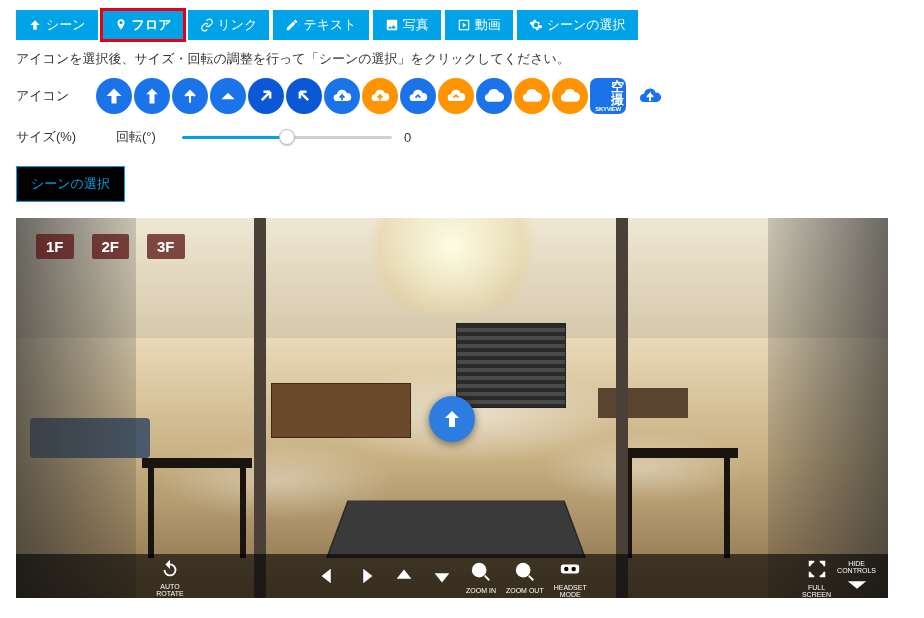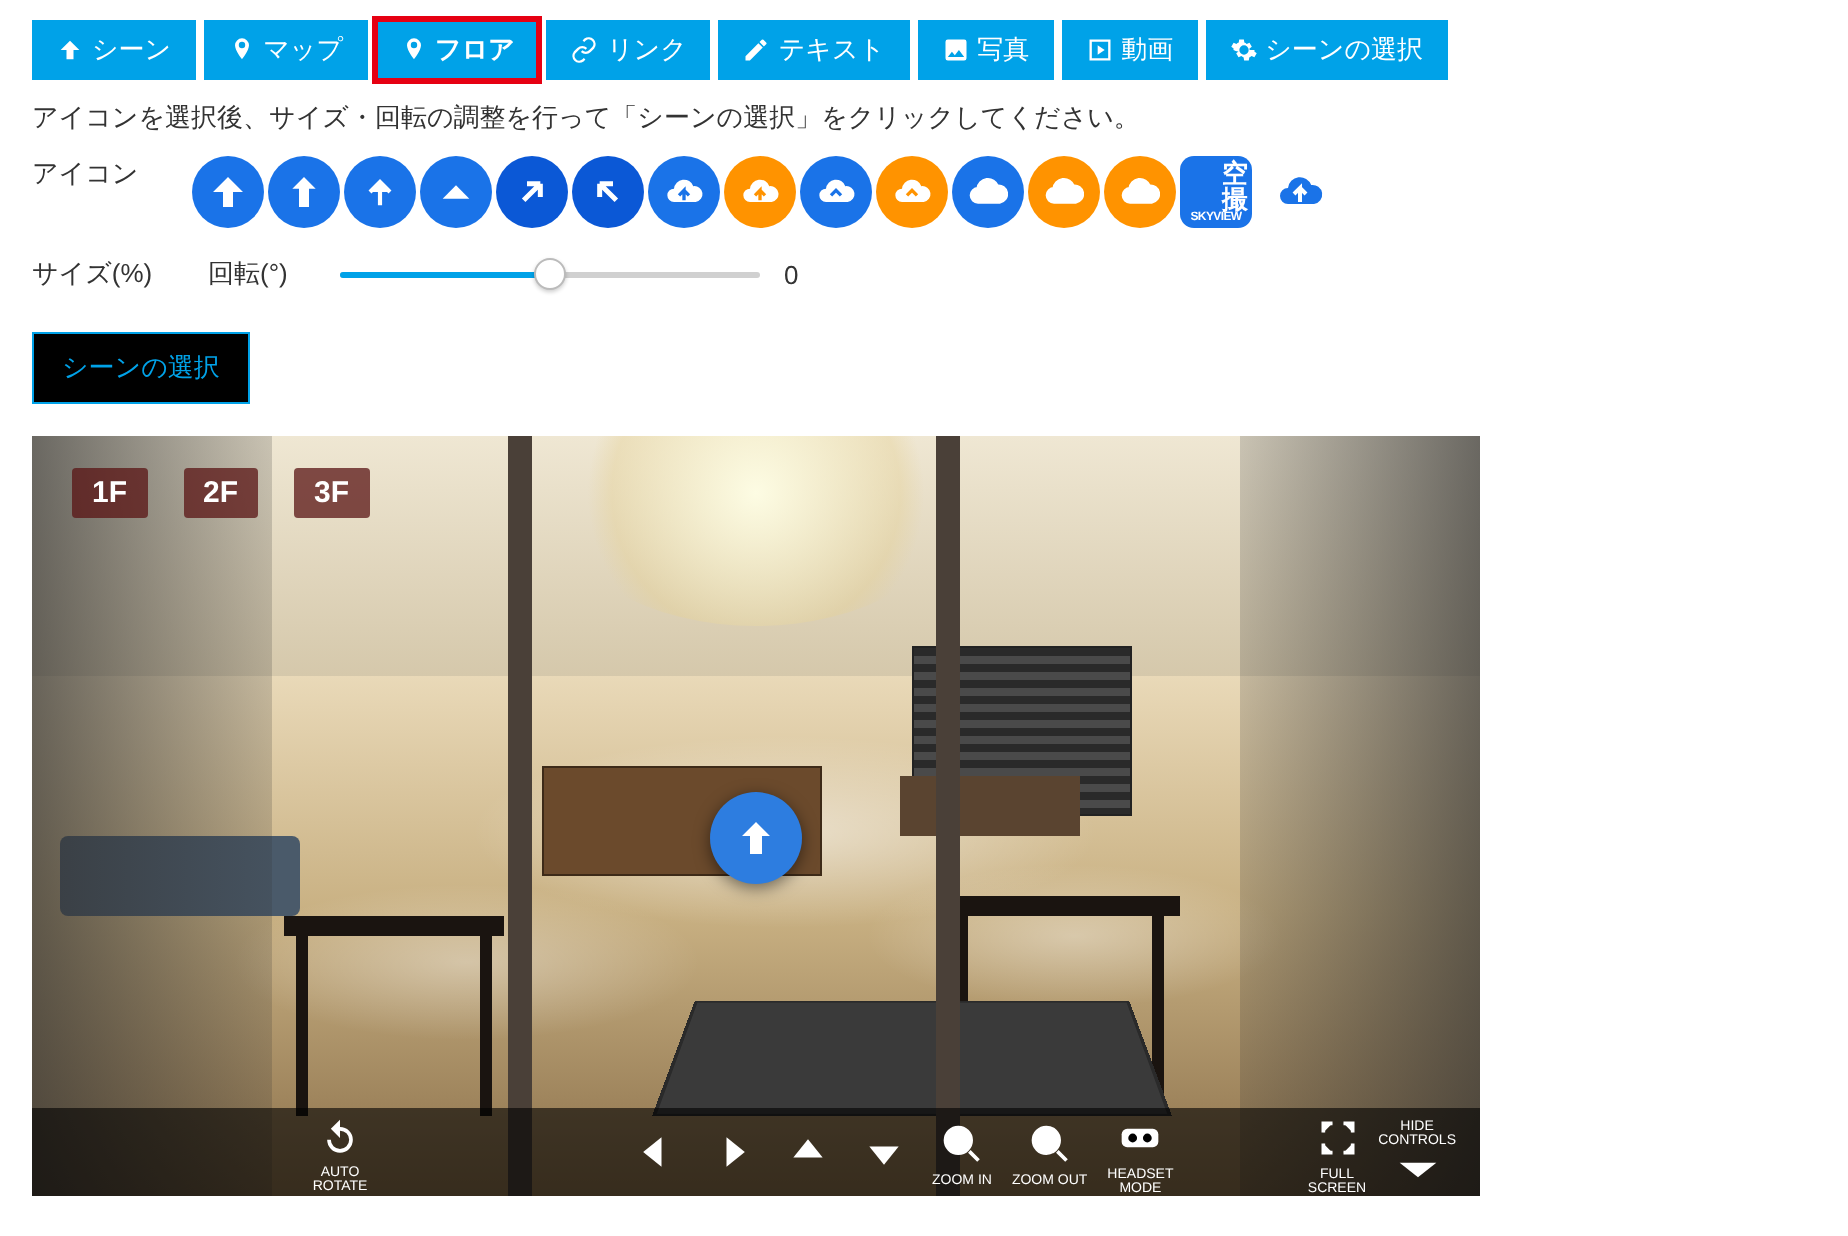--- a/index.html
+++ b/index.html
@@ -7,21 +7,21 @@
   .wrap { padding: 10px 16px; }
 
   
   .tabs { display: flex; gap: 4px; margin-bottom: 10px; }
   .tab { display: flex; align-items: center; gap: 4px; background: #00a2e8; color: #fff; padding: 6px 12px; font-size: 13px; cursor: pointer; border: none; }
   .tab.highlight { outline: 3px solid #e60012; outline-offset: -1px; font-weight: bold; }
   .tab-icon { width: 14px; height: 14px; display: inline-flex; align-items: center; justify-content: center; fill: #fff; }
 
   .instr { margin: 8px 0 10px; font-size: 13px; }
 
-  .row { display: flex; gap: 8px; margin-bottom: 14px; }
+  .row { display: flex; align-items: center; gap: 8px; margin-bottom: 14px; }
   .row-label { width: 72px; color: #333; font-size: 13px; }
 
   
   .icons { display: flex; align-items: center; gap: 2px; flex-wrap: nowrap; }
   .ic { width: 36px; height: 36px; border-radius: 50%; display: flex; align-items: center; justify-content: center; color: #fff; cursor: pointer; }
   .ic svg { width: 20px; height: 20px; fill: #fff; }
   .ic.blue { background: #1a73e8; }
   .ic.blue2 { background: #0b58d6; }
   .ic.orange { background: #ff9300; }
   .ic.badge { width: 36px; height: 36px; border-radius: 7px; background: #1a73e8; font-size: 10px; font-weight: bold; color: #fff; display:flex; flex-direction:column; align-items:center; justify-content:center; line-height:1; }
@@ -36,21 +36,21 @@
   .slider.size { width: 200px; }
   .slider.rot { width: 210px; }
   .track { position: absolute; top: 8px; left: 0; right: 0; height: 3px; background: #d0d0d0; border-radius: 2px; }
   .fill { position: absolute; top: 8px; left: 0; height: 3px; background: #00a2e8; border-radius: 2px; }
   .knob { position: absolute; top: 1px; width: 16px; height: 16px; background: #fff; border: 1px solid #bbb; border-radius: 50%; box-shadow: 0 1px 2px rgba(0,0,0,.2); margin-left: -8px; }
   .sval { width: 40px; text-align: left; }
 
   .select-btn { margin-top: 6px; margin-bottom: 16px; border: 1px solid #00a2e8; color: #00a2e8; background: #000000; padding: 8px 14px; font-size: 13px; cursor: pointer; }
 
   
-  .viewer { position: relative; width: 724px; height: 380px; background: #505050; overflow: hidden; }
+  .viewer { position: relative; width: 872px; height: 380px; background: #505050; overflow: hidden; }
   .scene { position: absolute; inset: 0; }
   .floor-plane { position: absolute; left: 0; right: 0; bottom: 0; height: 260px; background: linear-gradient(180deg, #e9d9b8 0%, #c9b183 45%, #8a6f4a 100%); }
   .floor-plane::before { content:""; position:absolute; inset:0; background:
       radial-gradient(ellipse 260px 80px at 52% 30%, rgba(255,255,255,.5), transparent 60%),
       radial-gradient(ellipse 180px 60px at 30% 55%, rgba(255,255,255,.35), transparent 65%),
       radial-gradient(ellipse 160px 55px at 72% 50%, rgba(255,255,255,.35), transparent 65%);
   }
   .ceiling { position:absolute; left:0; right:0; top:0; height:120px; background: linear-gradient(180deg, #efe7d3, #d5c8ab); }
   .chandelier { position:absolute; top:0; left:50%; transform:translateX(-50%); width:200px; height:95px; background:
     radial-gradient(circle at 50% 30%, rgba(255,255,230,.9), rgba(230,210,150,.4) 60%, transparent 70%);
@@ -95,28 +95,20 @@
 
   <div class="tabs">
     <button class="tab">
       <span class="tab-icon">
           <svg viewBox="0 0 24 24">
             <path d="M12 4l-8 8h5v8h6v-8h5z"></path>
           </svg>
         </span>
       <span>シーン</span>
     </button>
-    <button class="tab">
-      <span class="tab-icon">
-          <svg viewBox="0 0 24 24">
-            <path d="M12 2a6 6 0 0 0-6 6c0 4.5 6 12 6 12s6-7.5 6-12a6 6 0 0 0-6-6zm0 8.5A2.5 2.5 0 1 1 12 5a2.5 2.5 0 0 1 0 5.5z"></path>
-          </svg>
-        </span>
-      <span>マップ</span>
-    </button>
     <button class="tab highlight">
       <span class="tab-icon">
           <svg viewBox="0 0 24 24">
             <path d="M12 2a6 6 0 0 0-6 6c0 4.5 6 12 6 12s6-7.5 6-12a6 6 0 0 0-6-6zm0 8.5A2.5 2.5 0 1 1 12 5a2.5 2.5 0 0 1 0 5.5z"></path>
           </svg>
         </span>
       <span>フロア</span>
     </button>
     <button class="tab">
       <span class="tab-icon">
@@ -246,21 +238,21 @@
         <svg class="cloud-up" viewBox="0 0 24 24">
             <path d="M19 18H6a4 4 0 0 1 0-8 6 6 0 0 1 11.6-1.5A4 4 0 0 1 19 18z"></path>
             <path d="M12 17v-7l-3 3m3-3l3 3" stroke="#fff" stroke-width="2" fill="none"></path>
           </svg>
       </div>
     </div>
   </div>
 
   <div class="row">
     <div class="row-label">サイズ(%)</div>
-    <div class="row-label" style="width:58px;margin-left:8px">回転(°)</div>
+    <div class="row-label" style="width:58px;margin-left:20px">回転(°)</div>
     <div class="slider-block">
       <div class="slider rot">
         <div class="track"></div>
         <div class="fill" style="width:50%"></div>
         <div class="knob" style="left:50%"></div>
       </div>
       <div class="sval">0</div>
     </div>
   </div>
 

